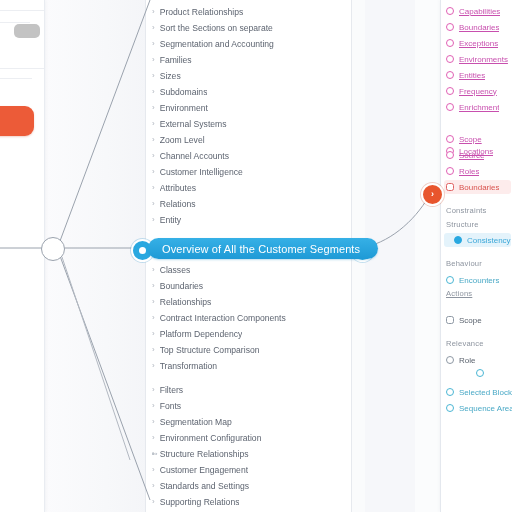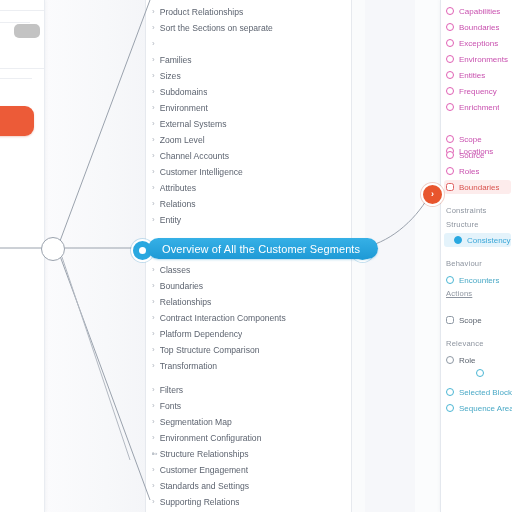--- a/index.html
+++ b/index.html
@@ -115,21 +115,21 @@
     flex:0 0 auto;width:8px;height:8px;border-radius:50%;
     border:1.3px solid currentColor;background:#fff;box-sizing:border-box;
   }
   .checkbox{
     flex:0 0 auto;width:8px;height:8px;border-radius:2.5px;
     border:1.3px solid currentColor;background:#fff;box-sizing:border-box;
   }
   .radio.filled{background:#29a8e0;border-color:#29a8e0;}
 
   .f-row.pink{color:#e060b4;}
-  .f-row.pink .lbl{color:#c84fae;}
+  .f-row.pink .lbl{color:#c84fae;text-decoration:underline;}
   .f-row.cyan{color:#4bb6d4;}
   .f-row.cyan .lbl{color:#4aa9c6;}
   .f-row.slate{color:#8e98a4;}
   .f-row.slate .lbl{color:#5b636e;}
   .f-row.blue{color:#29a8e0;}
   .f-row.blue .lbl{color:#3ba7d8;}
 
   .f-row.hl-red{
     background:#fdecec;color:#e06262;border-radius:3px;
     left:3px;right:2px;padding-left:2px;
@@ -180,20 +180,21 @@
       <div class="o-item" style="top: 4px;">
         <span class="chev">›</span>
         <span class="txt">Product Relationships</span>
       </div>
       <div class="o-item" style="top: 20px;">
         <span class="chev">›</span>
         <span class="txt">Sort the Sections on separate</span>
       </div>
       <div class="o-item" style="top: 36px;">
         <span class="chev">›</span>
+        <span class="txt">Segmentation and Accounting</span>
       </div>
       <div class="o-item" style="top: 52px;">
         <span class="chev">›</span>
         <span class="txt">Families</span>
       </div>
       <div class="o-item" style="top: 68px;">
         <span class="chev">›</span>
         <span class="txt">Sizes</span>
       </div>
       <div class="o-item" style="top: 84px;">

